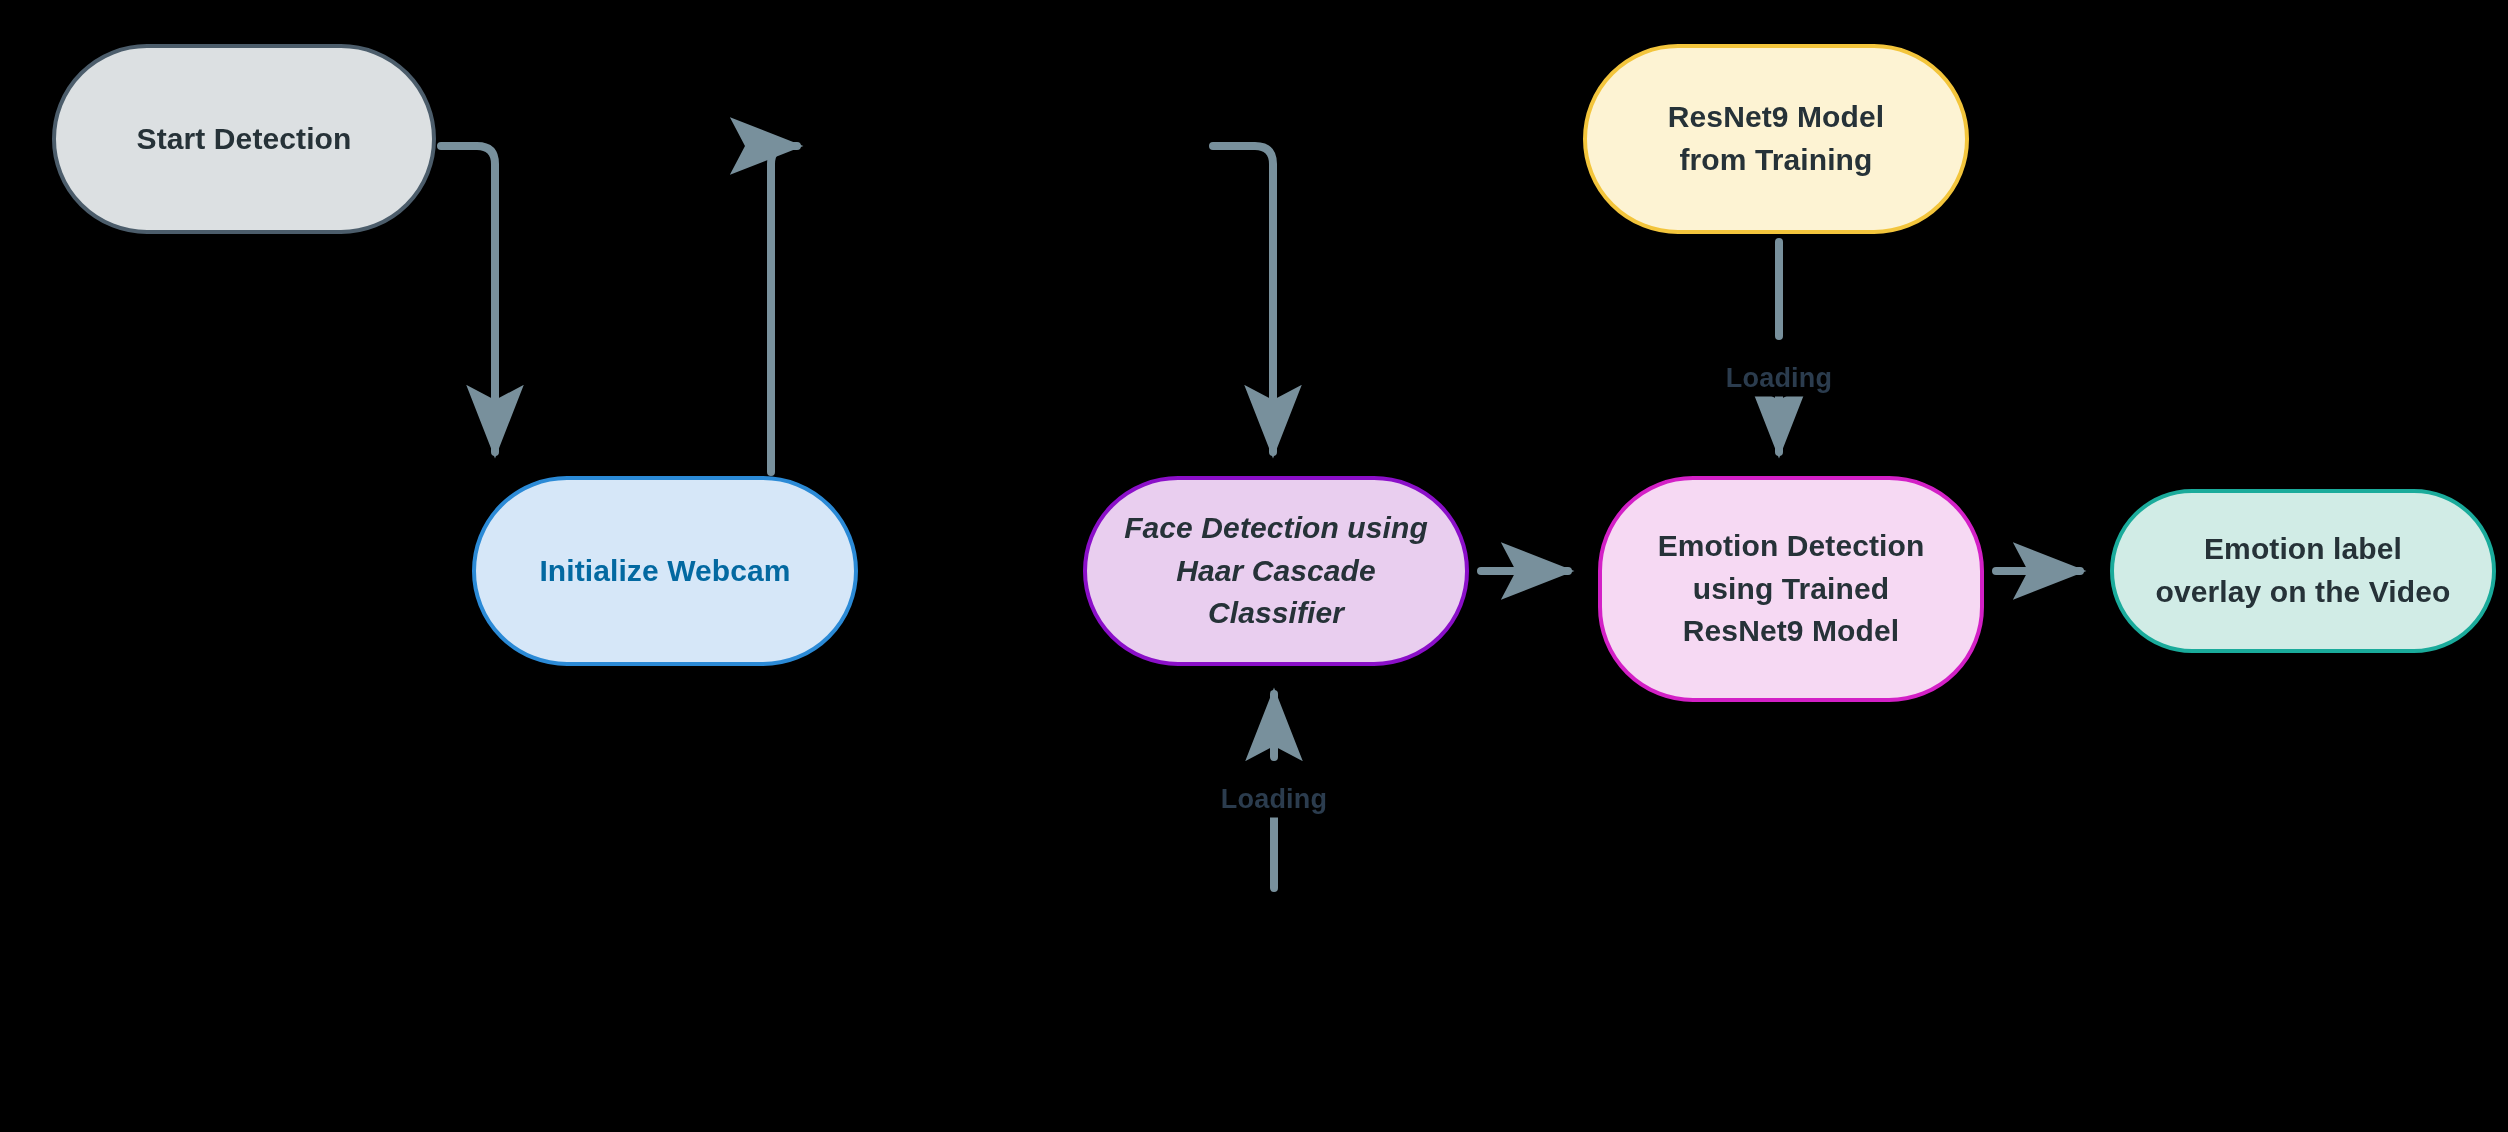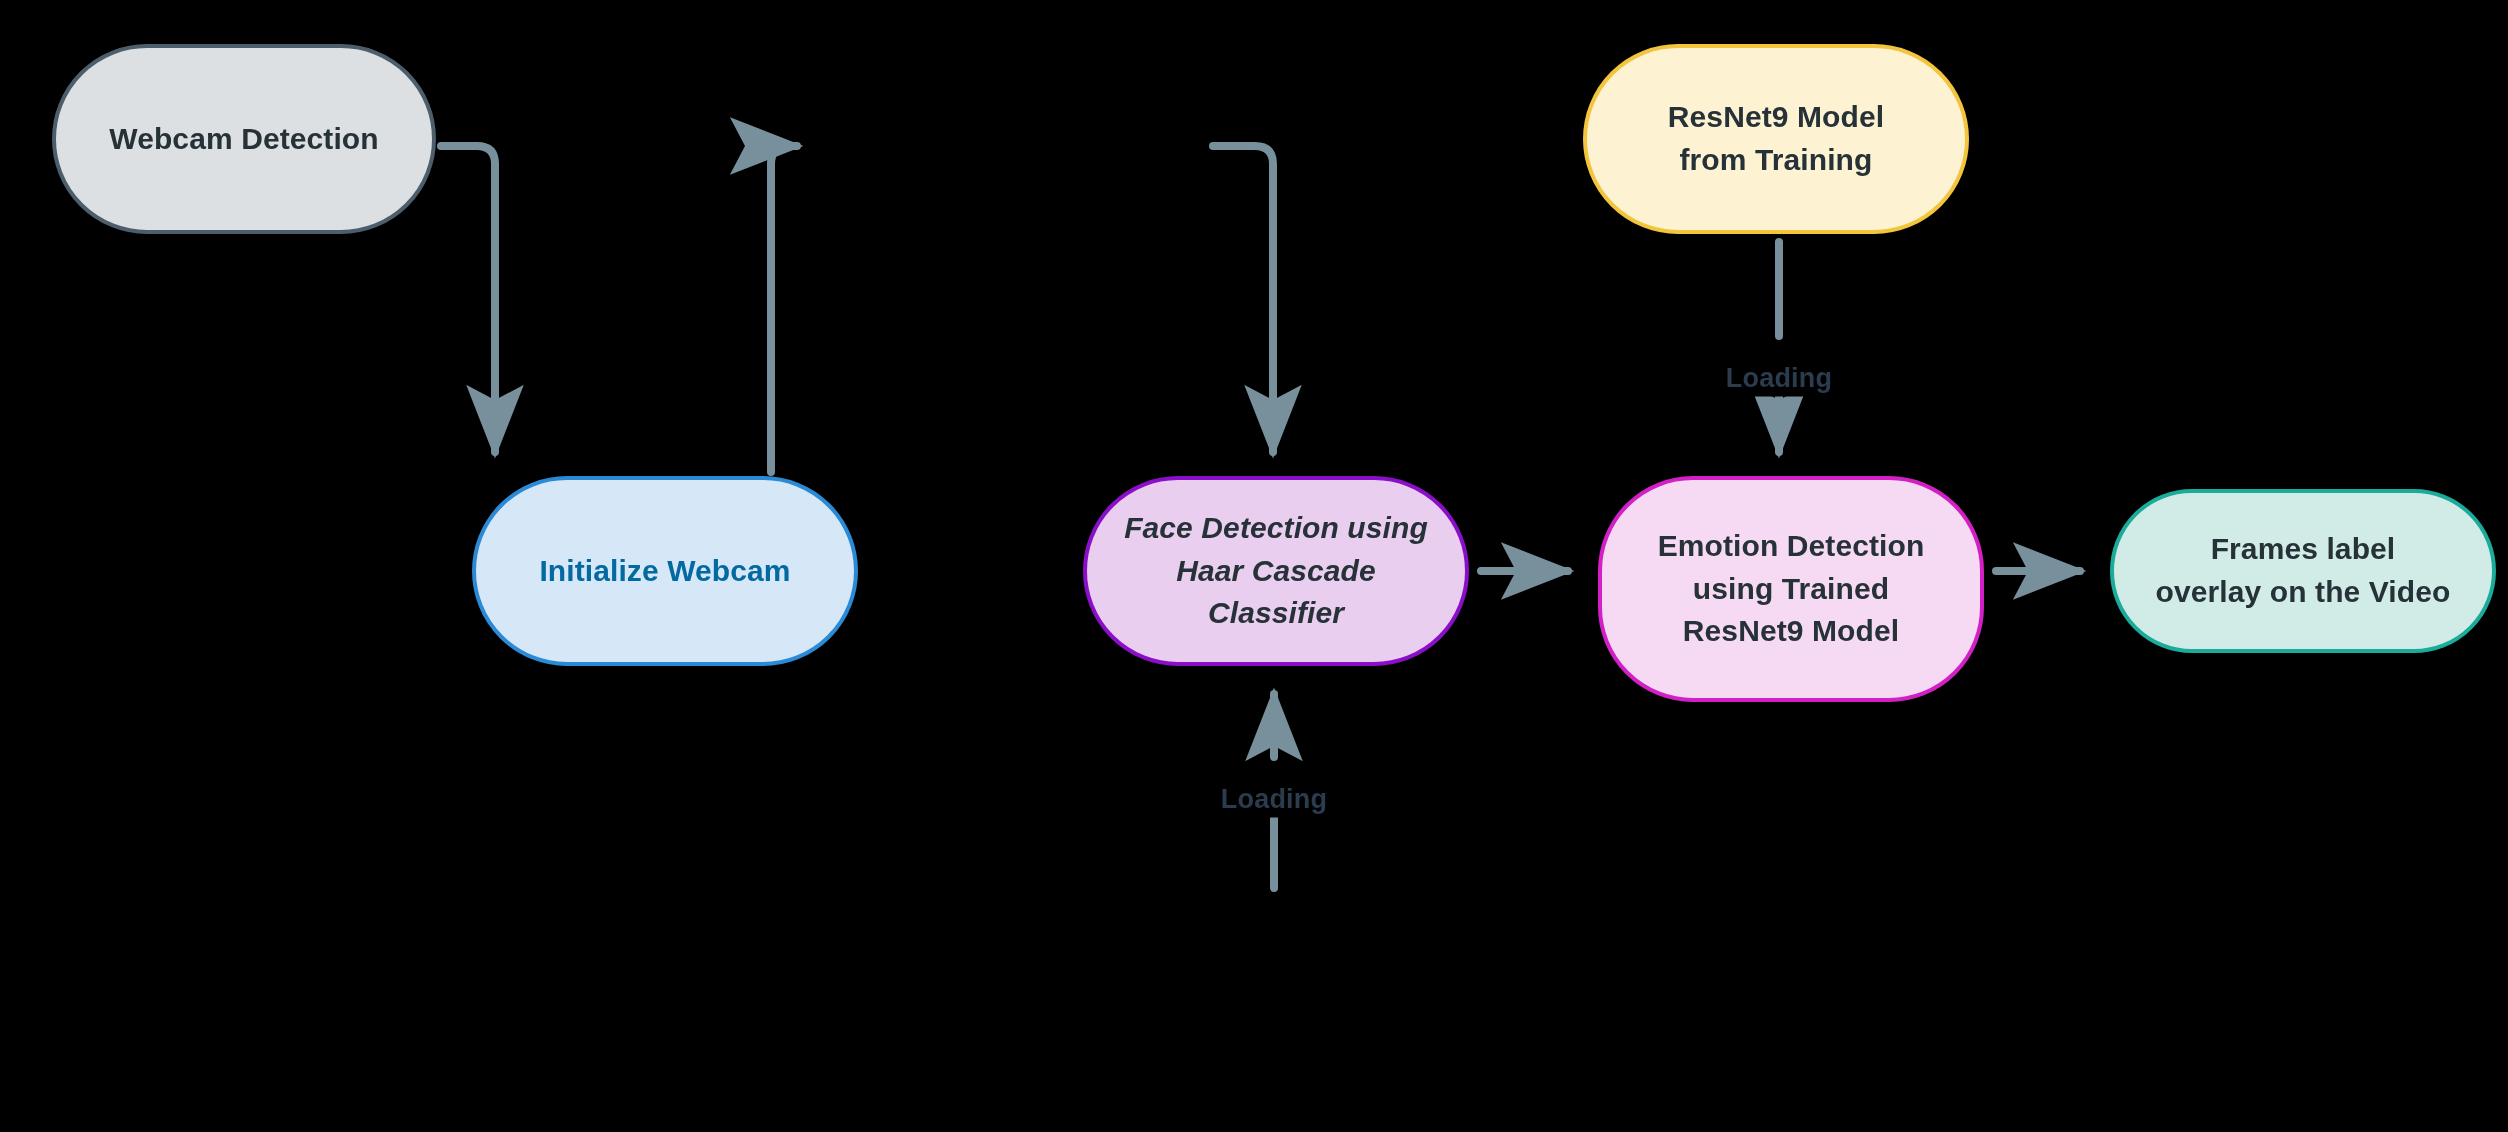--- a/index.html
+++ b/index.html
@@ -85,21 +85,21 @@
     <path d="M 1996,571 L 2080,571" fill="none" stroke="#78909c" stroke-width="8" stroke-linecap="round" marker-end="url(#arrowhead)"></path>
 
     <path d="M 1779,242 L 1779,336" fill="none" stroke="#78909c" stroke-width="8" stroke-linecap="round"></path>
     <path d="M 1779,388 L 1779,452" fill="none" stroke="#78909c" stroke-width="8" stroke-linecap="round" marker-end="url(#arrowhead)"></path>
 
     <path d="M 1274,888 L 1274,809" fill="none" stroke="#78909c" stroke-width="8" stroke-linecap="round"></path>
     <path d="M 1274,757 L 1274,694" fill="none" stroke="#78909c" stroke-width="8" stroke-linecap="round" marker-end="url(#arrowhead)"></path>
   </svg>
 
   <div class="node" id="node-start-detection" style="left: 52px; top: 44px; width: 384px; height: 190px; background: rgb(220, 224, 226); border-color: rgb(76, 93, 107); border-radius: 95px; color: rgb(38, 50, 56);">
-    <span class="node-label">Webcam Detection</span>
+    <span class="node-label">Start Detection</span>
   </div>
 
 
   <div class="node" id="node-resnet9-model-from-training" style="left: 1583px; top: 44px; width: 386px; height: 190px; background: rgb(253, 243, 211); border-color: rgb(243, 197, 60); border-radius: 95px; color: rgb(38, 50, 56);">
     <span class="node-label">ResNet9 Model
 from Training</span>
   </div>
 
   <div class="node" id="node-initialize-webcam" style="left: 472px; top: 476px; width: 386px; height: 190px; background: rgb(214, 231, 248); border-color: rgb(43, 138, 214); border-radius: 95px; color: #0369a1;">
     <span class="node-label">Initialize Webcam</span>
@@ -111,21 +111,21 @@
 Classifier</span>
   </div>
 
   <div class="node" id="node-emotion-detection-resnet9" style="left: 1598px; top: 476px; width: 386px; height: 226px; background: rgb(246, 217, 243); border-color: rgb(211, 32, 198); border-radius: 95px; color: rgb(38, 50, 56);">
     <span class="node-label">Emotion Detection
 using Trained
 ResNet9 Model</span>
   </div>
 
   <div class="node" id="node-emotion-label-overlay" style="left: 2110px; top: 489px; width: 386px; height: 164px; background: rgb(209, 236, 230); border-color: rgb(26, 171, 155); border-radius: 82px; color: rgb(38, 50, 56);">
-    <span class="node-label">Frames label
+    <span class="node-label">Emotion label
 overlay on the Video</span>
   </div>
 
 
   <div class="edge-label" id="edge-label-resnet" style="left: 1779px; top: 362px; color: rgb(43, 60, 78); background: rgb(0, 0, 0);">Loading</div>
 
   <div class="edge-label" id="edge-label-opencv" style="left: 1274px; top: 783px; color: rgb(43, 60, 78); background: rgb(0, 0, 0);">Loading</div>
 
 </div>
 

